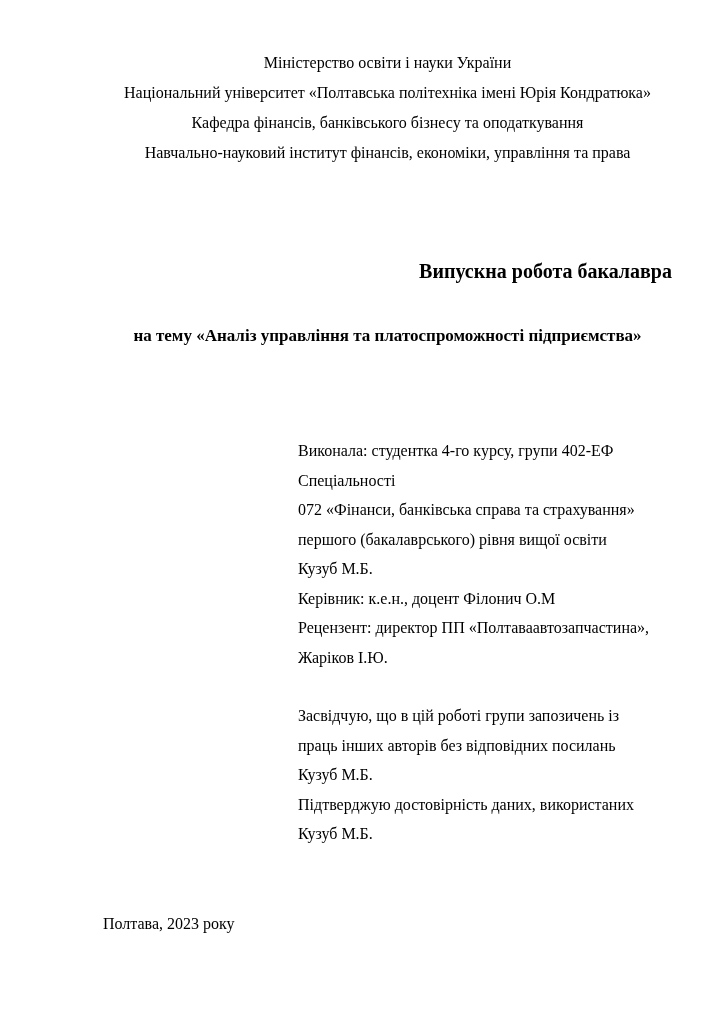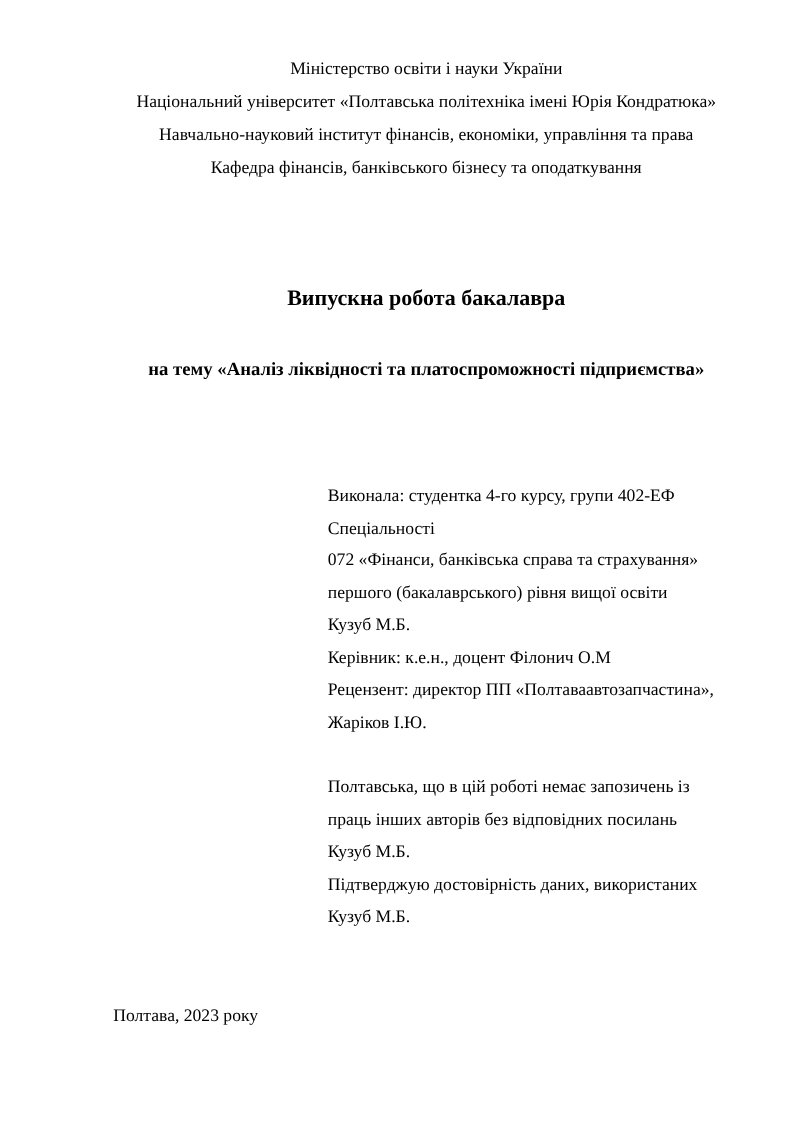--- a/index.html
+++ b/index.html
@@ -22,21 +22,21 @@
   .header {
     text-align: center;
     font-size: 16px;
     line-height: 30px;
   }
   .header p {
     margin: 0;
   }
   .title {
     margin: 90px 0 0 0;
-    text-align: center;
+    text-align: right;
     font-size: 20px;
     line-height: 26px;
     font-weight: bold;
   }
   .subtitle {
     margin: 40px 0 0 0;
     text-align: center;
     font-size: 17px;
     line-height: 24px;
     font-weight: bold;
@@ -65,41 +65,41 @@
   }
 </style>
 </head>
 <body>
 
 <div class="page">
 
   <div class="header">
     <p>Міністерство освіти і науки України</p>
     <p>Національний університет «Полтавська політехніка імені Юрія Кондратюка»</p>
+    <p>Кафедра фінансів, банківського бізнесу та оподаткування</p>
     <p>Навчально-науковий інститут фінансів, економіки, управління та права</p>
-    <p>Кафедра фінансів, банківського бізнесу та оподаткування</p>
   </div>
 
   <h1 class="title">Випускна робота бакалавра</h1>
 
-  <h2 class="subtitle">на тему «Аналіз ліквідності та платоспроможності підприємства»</h2>
+  <h2 class="subtitle">на тему «Аналіз управління та платоспроможності підприємства»</h2>
 
   <div class="info-block">
     <p>Виконала: студентка 4-го курсу, групи 402-ЕФ</p>
     <p>Спеціальності</p>
     <p>072 «Фінанси, банківська справа та страхування»</p>
     <p>першого (бакалаврського) рівня вищої освіти</p>
     <p>Кузуб М.Б.</p>
     <p>Керівник: к.е.н., доцент Філонич О.М</p>
     <p>Рецензент: директор ПП «Полтаваавтозапчастина»,</p>
     <p>Жаріков І.Ю.</p>
   </div>
 
   <div class="declaration-block">
-    <p>Полтавська, що в цій роботі немає запозичень із</p>
+    <p>Засвідчую, що в цій роботі групи запозичень із</p>
     <p>праць інших авторів без відповідних посилань</p>
     <p>Кузуб М.Б.</p>
     <p>Підтверджую достовірність даних, використаних</p>
     <p>Кузуб М.Б.</p>
   </div>
 
   <div class="footer">Полтава, 2023 року</div>
 
 </div>
 

